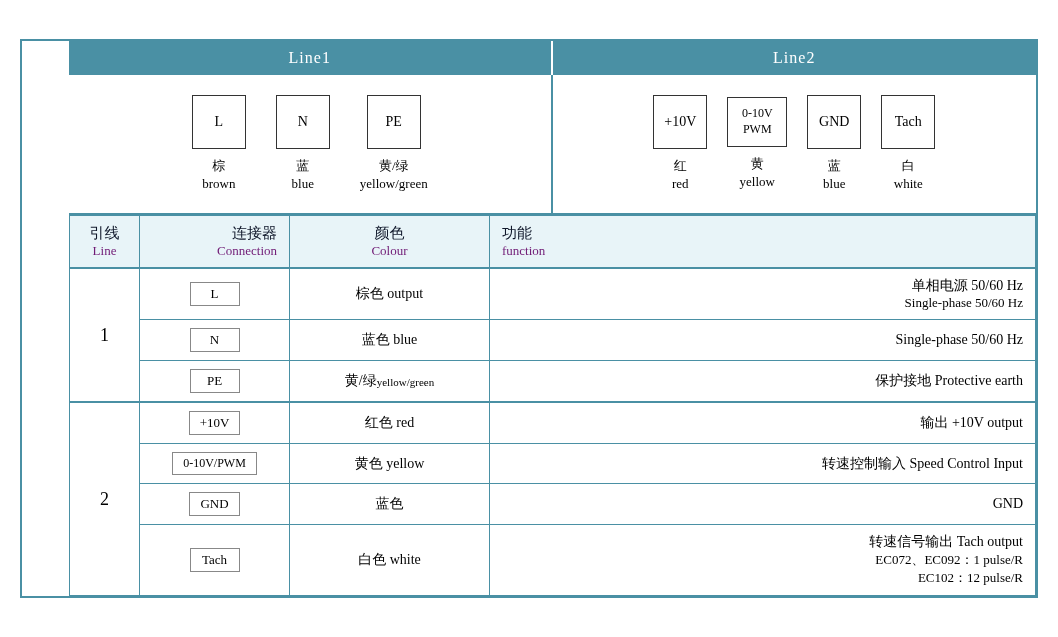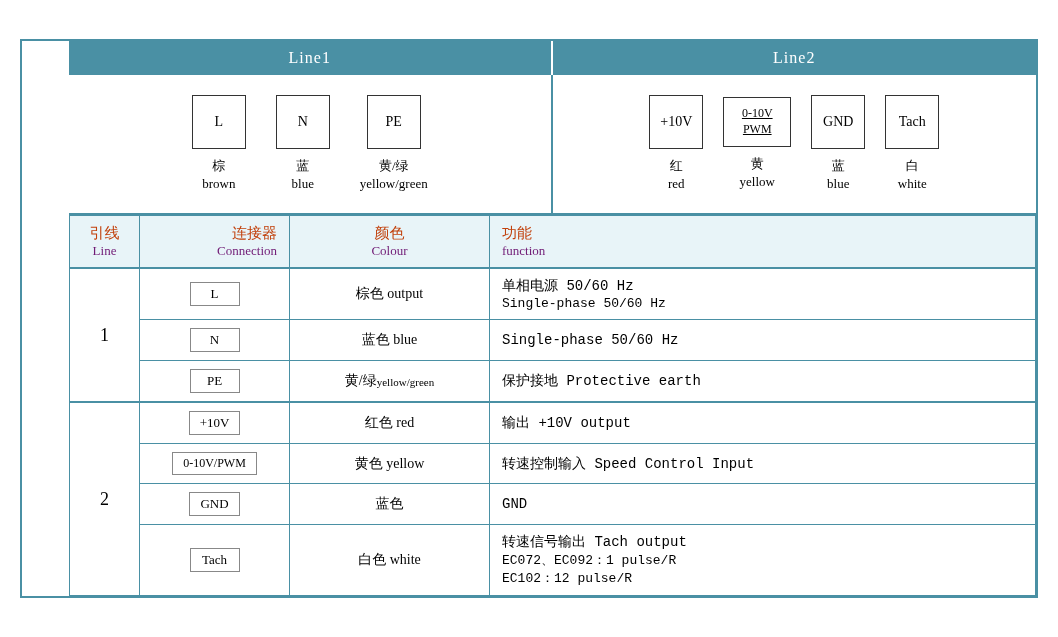--- a/index.html
+++ b/index.html
@@ -64,26 +64,25 @@
       width: 54px;
       height: 54px;
       border: 1.5px solid #333;
       display: flex;
       justify-content: center;
       align-items: center;
       font-size: 14px;
       background: #fff;
     }
     .connector-box.small {
-      width: 68px;
+      width: 60px;
       height: 50px;
       font-size: 12px;
       text-align: center;
       line-height: 1.3;
-      text-decoration: underline;
     }
     .connector-label {
       text-align: center;
       font-size: 13px;
       line-height: 1.4;
     }
 
     
     .data-table {
       width: 100%;
@@ -107,21 +106,21 @@
       text-align: right;
     }
     .th-color {
       width: 200px;
     }
     .th-func {
       text-align: left;
     }
     .th-label-zh {
       font-size: 15px;
-      color: #c2410c;
+      color: #0f172a;
     }
     .th-label-en {
       font-size: 13px;
       color: #701a75;
     }
     .td-center {
       text-align: center;
     }
     .td-line-num {
       text-align: center;
@@ -135,21 +134,22 @@
       font-size: 13px;
       background: #fff;
       min-width: 50px;
       text-align: center;
     }
     .td-color-text {
       font-size: 14px;
     }
     .td-func-text {
       font-size: 14px;
-      font-family: Liberation Mono, monospace;
+      font-family: Liberation Serif, serif;
+      text-align: right;
     }
     .small-text {
       font-size: 11px;
       vertical-align: middle;
     }
   </style>
 </head>
 <body>
 
 <div class="main-container">

